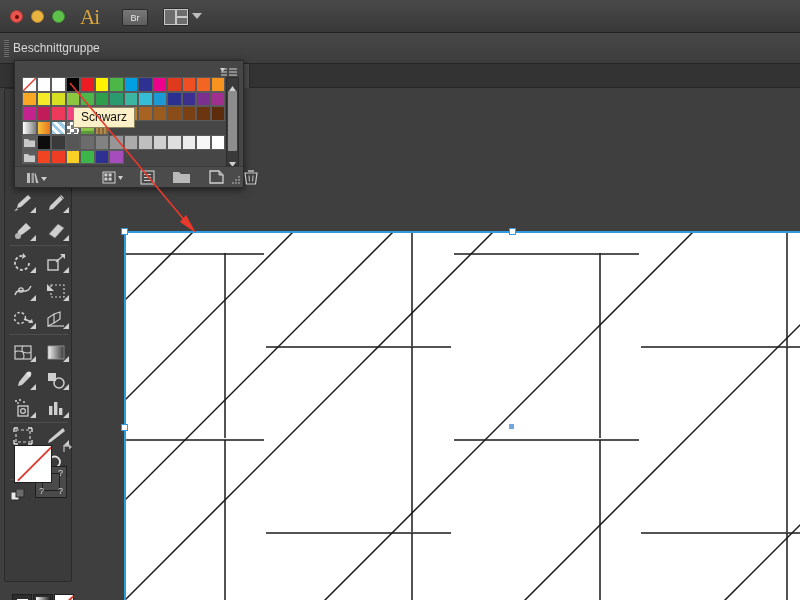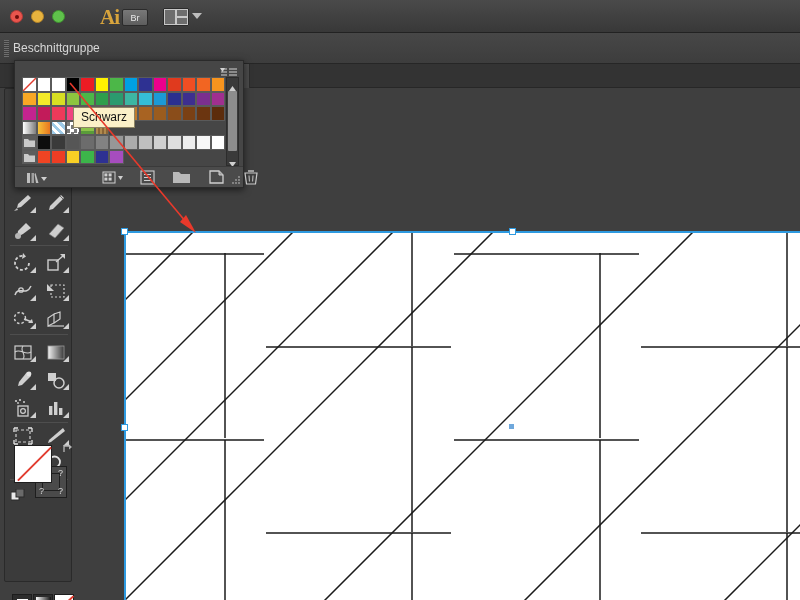--- a/index.html
+++ b/index.html
@@ -17,22 +17,22 @@
     background: linear-gradient(#4a4a4a, #383838);
     border-bottom:1px solid #222;
   }
   .traffic { position:absolute; top:10px; display:flex; gap:8px; left:10px; }
   .tl { width:13px; height:13px; border-radius:50%; position:relative; }
   .tl.red { background:#e9554d; border:1px solid #b33c38; }
   .tl.red::after{content:""; position:absolute; left:4px; top:4px; width:4px;height:4px;border-radius:50%;background:#6d0d0b;}
   .tl.yellow { background:#e8b33e; border:1px solid #b5852a; }
   .tl.green { background:#5fc14b; border:1px solid #3f9130; }
   .ai-logo {
-    position:absolute; left:80px; top:5px; font-size:21px; font-weight:bold;
-    color:#d8a43c; font-family:"Liberation Serif", serif; letter-spacing:-1px;margin-left:20px;
+    position:absolute; left:80px; top:5px; font-size:21px; font-weight:normal;
+    color:#d8a43c; font-family:"Liberation Serif", serif; letter-spacing:-1px;
   }
   .br-btn {
     position:absolute; left:122px; top:9px; width:26px; height:17px;
     background:linear-gradient(#787878,#5e5e5e); border:1px solid #2b2b2b; border-radius:2px;
     color:#e8e8e8; font-size:9px; text-align:center; line-height:16px;
   }
   .arrange-btn {
     position:absolute; left:163px; top:8px; width:26px; height:18px;
     background:#c8c8c8; border:1px solid #2b2b2b; border-radius:1px;
   }

